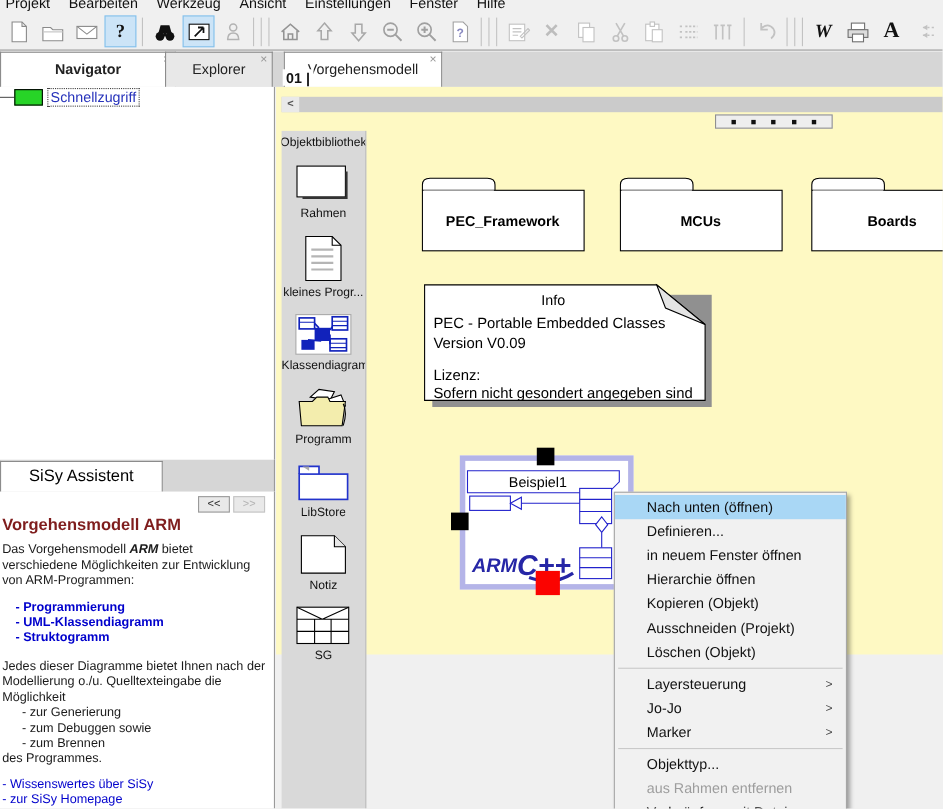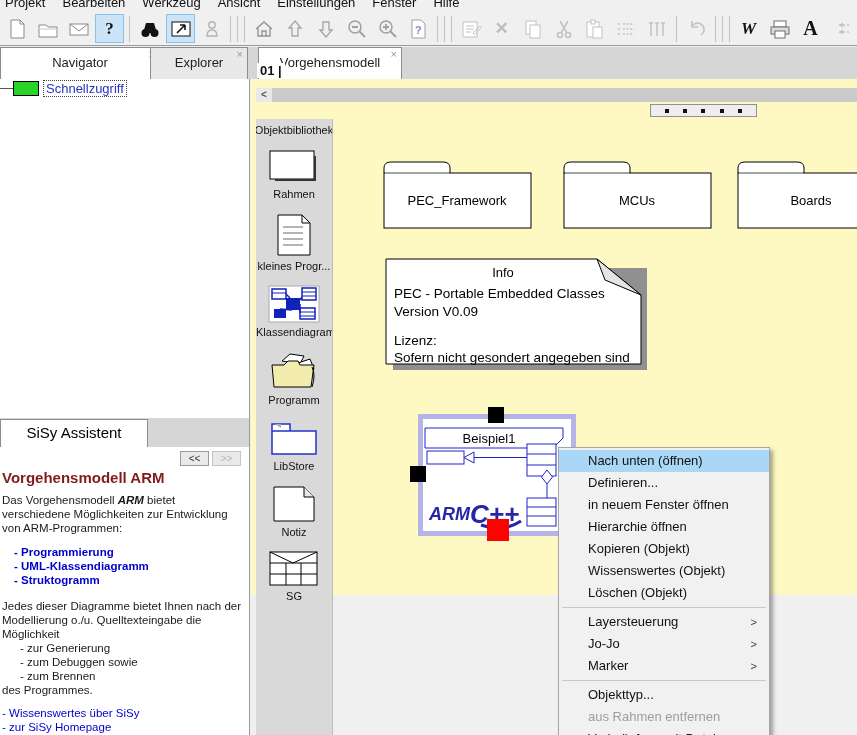--- a/index.html
+++ b/index.html
@@ -22,21 +22,21 @@
   .glyph { font-family:"Liberation Serif", serif; font-weight:bold; font-size:17px; color:#111; }
   .glyph.gray { color:#bdbdbd; }
 
   
   #tabstrip { left:0; top:47px; width:857px; height:32px; background:#d6d6d6; }
   .tab { position:absolute; top:0; height:32px; font-size:13px; color:#222; text-align:center;
          border:1px solid #8c8c8c; border-bottom:none; line-height:30px; cursor:default; }
   .tab .x { position:absolute; top:1px; right:4px; font-size:11px; color:#9a9a9a; line-height:11px; cursor:pointer; }
   .tab.on { background:#fff; }
   .tab.off { background:#e8e8e8; }
-  #tab-navigator { left:0; width:160px; }
+  #tab-navigator { left:0; width:160px;font-weight:bold; }
   #tab-explorer { left:150px; width:98px; }
   #tab-model { left:258px; width:144px; }
 
   
   #navpanel { left:0; top:79px; width:250px; height:339px; background:#fff; border-right:1px solid #9a9a9a; }
   #treeitem { position:absolute; left:0; top:0; height:18px; display:flex; align-items:center; }
   #treeitem .tick { width:13px; height:1px; background:#555; }
   #treeitem .box { width:26px; height:15px; background:#27d427; border:1px solid #000; }
   #treeitem .lbl { margin-left:5px; font-size:13px; color:#2733bb; outline:1px dotted #444; padding:0 2px; cursor:pointer; }
 
@@ -63,21 +63,21 @@
   #dotbox i { width:4px; height:4px; background:#111; }
 
   
   #palette { position:absolute; left:5px; top:40px; width:77px; height:616px; background:#d9d9d9; border-right:1px solid #bdbdbd;
              display:flex; flex-direction:column; align-items:center; overflow:hidden; }
   #palette .ptitle { font-size:11px; color:#111; margin-top:5px; white-space:nowrap; }
   .pitem { display:flex; flex-direction:column; align-items:center; margin-top:13px; cursor:pointer; max-width:77px; }
   .pitem .plbl { font-size:11px; color:#111; margin-top:3px; white-space:nowrap; overflow:hidden; max-width:76px; }
 
   
-  .pkg { position:absolute; width:150px; height:70px; }
+  .pkg { position:absolute; width:150px; height:70px;font-weight:bold; }
   .pkg svg { display:block; }
   #pkg1 { left:132px; top:81px; }
   #pkg2 { left:312px; top:81px; }
   #pkg3 { left:486px; top:81px; }
 
   
   #note { position:absolute; left:134px; top:179px; width:268px; height:118px; }
 
   
   #obj { position:absolute; left:167px; top:335px; width:158px; height:122px; border:5px solid #b4b4e8; background:#fff; cursor:pointer; }
@@ -447,21 +447,21 @@
   <div class="handle" id="handle-top"></div>
   <div class="handle" id="handle-left"></div>
   <div id="marker-red"></div>
 
   <div id="ctxmenu">
     <div class="mi hl">Nach unten (öffnen)</div>
     <div class="mi">Definieren...</div>
     <div class="mi">in neuem Fenster öffnen</div>
     <div class="mi">Hierarchie öffnen</div>
     <div class="mi">Kopieren (Objekt)</div>
-    <div class="mi">Wissenswertes (Objekt)</div>
+    <div class="mi">Ausschneiden (Projekt)</div>
     <div class="mi">Löschen (Objekt)</div>
     <div class="msep"></div>
     <div class="mi"><span>Layersteuerung</span><span class="sub">&gt;</span></div>
     <div class="mi"><span>Jo-Jo</span><span class="sub">&gt;</span></div>
     <div class="mi"><span>Marker</span><span class="sub">&gt;</span></div>
     <div class="msep"></div>
     <div class="mi">Objekttyp...</div>
     <div class="mi dis">aus Rahmen entfernen</div>
     <div class="mi"><span>Verknüpfung mit Datei</span><span class="sub">&gt;</span></div>
   </div>

